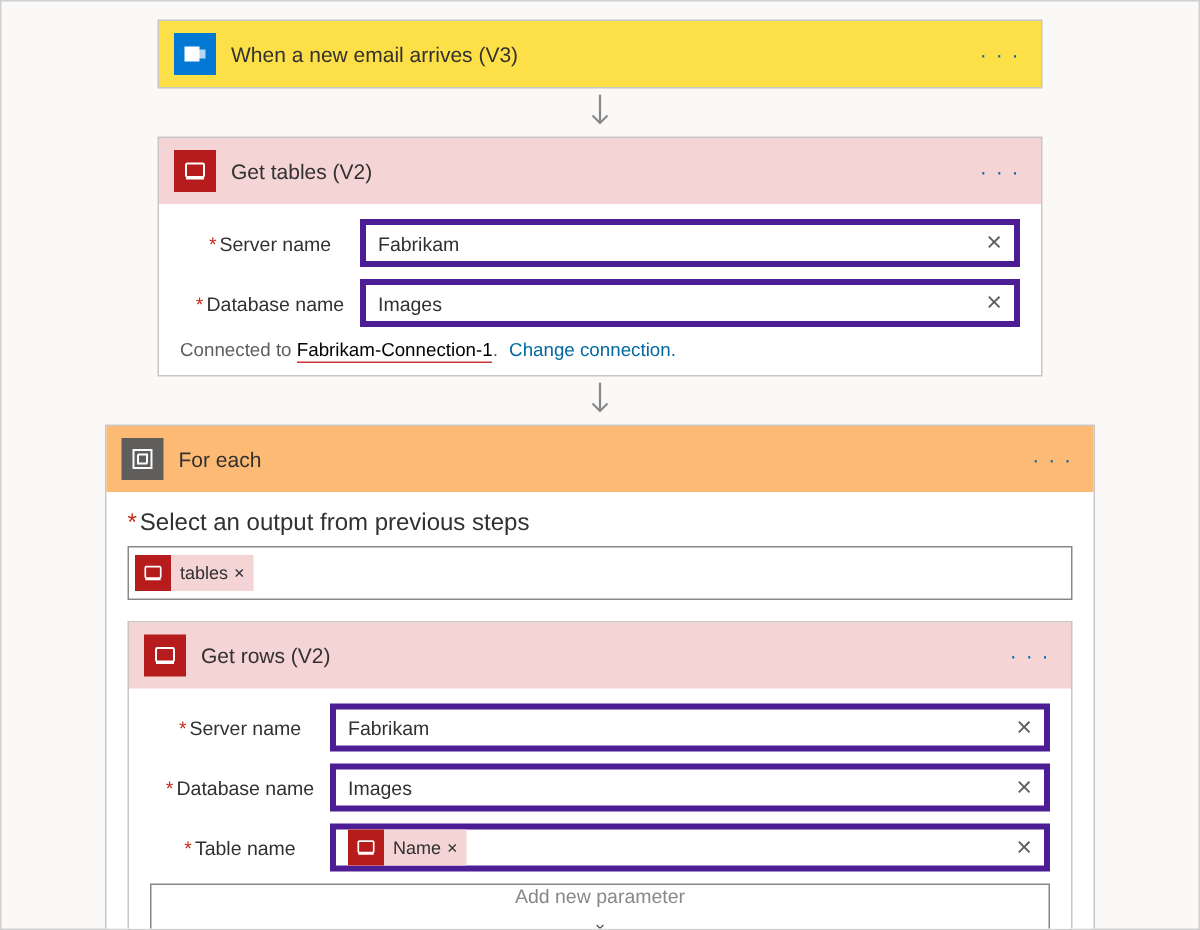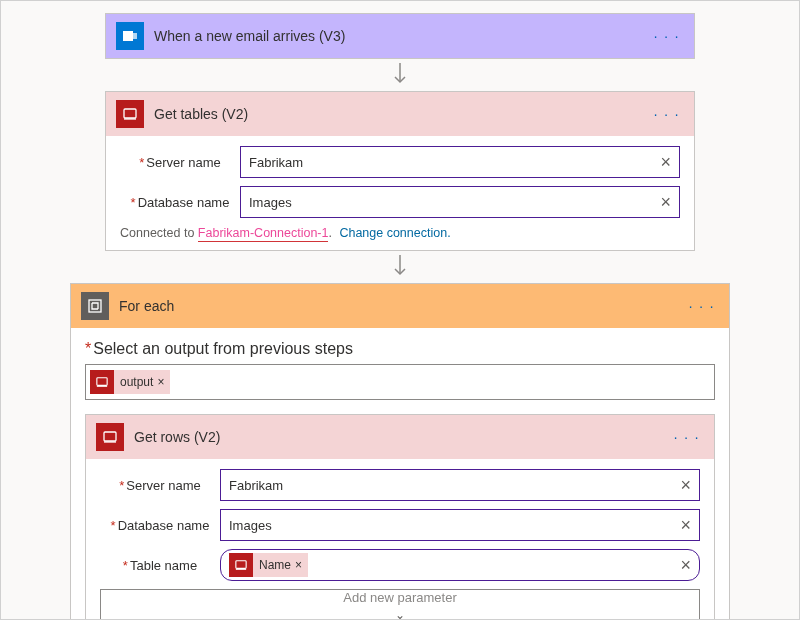--- a/index.html
+++ b/index.html
@@ -18,41 +18,41 @@
     border: 1px solid #c8c6c4;
     background: #fff;
     margin: 0 auto;
   }
   .card-header {
     display: flex;
     align-items: center;
     padding: 8px 10px;
     gap: 10px;
   }
-  .card-blue { background: #c4b5fd; border-color:#8fb9e8; }
+  .card-blue { background: #fde047; border-color:#8fb9e8; }
   .card-pink { background: #f4d4d5; }
   .card-grey { background: #fdba74; }
   .icon-box {
     width: 28px; height: 28px;
     display: flex; align-items: center; justify-content: center;
     flex-shrink: 0;
     color: #fff;
   }
   .icon-outlook { background: #0078d4; }
   .icon-sql { background: #b71c1c; }
   .icon-loop { background: #605e5c; }
   .card-title { flex: 1; font-size: 14px; }
   .ellipsis { color: #0063b1; cursor: pointer; letter-spacing: 1px; font-size: 14px; padding: 0 4px; }
   .card-body { padding: 10px 14px; }
   .field-row { display: flex; align-items: center; margin-bottom: 8px; text-align: center; }
   .field-label { width: 120px; font-size: 13px; }
   .req { color: #c42b1c; margin-right: 2px; }
   .field-input {
     flex: 1;
-    border: 1px solid #4c1d95;
+    border: 4px solid #4c1d95;
     height: 32px;
     display: flex;
     align-items: center;
     padding: 0 8px;
     background: #fff;
     position: relative;
   }
   .field-input .clear-x {
     position: absolute; right: 8px; top: 50%; transform: translateY(-50%);
     font-size: 18px; color: #605e5c; cursor: pointer;
@@ -63,21 +63,21 @@
     background: #f4d4d5; height: 24px;
     font-size: 12px;
   }
   .token .token-icon {
     width: 24px; height: 24px; background: #b71c1c;
     display: flex; align-items: center; justify-content: center;
     margin-right: 6px; flex-shrink:0;
   }
   .token .token-x { margin: 0 6px 0 4px; cursor: pointer; font-size:12px; }
   .conn-row { font-size: 12.5px; color: #605e5c; margin-top: 4px; }
-  .conn-row .underline { border-bottom: 1.5px solid #d13438; padding-bottom: 1px; color:#ec4899; }
+  .conn-row .underline { border-bottom: 1.5px solid #d13438; padding-bottom: 1px; color:#000000; }
   .conn-row .change { color: #0369a1; cursor: pointer; margin-left: 4px; }
   .arrow { display: flex; justify-content: center; margin: 4px 0; }
   .arrow svg { stroke: #8a8886; }
   .select-output-label { font-size: 16px; margin-bottom: 6px; }
   .output-box {
     border: 1px solid #8a8886; padding: 4px; display: flex; align-items: center;
     height: 36px;
   }
   .narrow { width: 590px; }
   .foreach-body { padding: 12px 14px; }
@@ -171,21 +171,21 @@
     <div class="foreach-body">
       <div class="select-output-label"><span class="req">*</span><span>Select an output from previous steps</span></div>
       <div class="output-box">
         <span class="token">
           <span class="token-icon">
             <svg width="14" height="12" viewBox="0 0 16 14">
                 <rect x="2" y="2" width="12" height="9" rx="1" fill="none" stroke="#fff" stroke-width="1.3"></rect>
                 <line x1="2" y1="12" x2="14" y2="12" stroke="#fff" stroke-width="1.3"></line>
               </svg>
           </span>
-          <span>output</span>
+          <span>tables</span>
           <span class="token-x">×</span>
         </span>
       </div>
 
       <div style="height:14px;"></div>
 
       <div class="card">
         <div class="card-header card-pink">
           <div class="icon-box icon-sql">
             <svg width="16" height="14" viewBox="0 0 16 14">
@@ -206,21 +206,21 @@
           </div>
           <div class="field-row">
             <div class="field-label"><span class="req">*</span><span>Database name</span></div>
             <div class="field-input">
               <span>Images</span>
               <span class="clear-x">×</span>
             </div>
           </div>
           <div class="field-row">
             <div class="field-label"><span class="req">*</span><span>Table name</span></div>
-            <div class="field-input" style="padding:3px 8px;border-radius:12px;">
+            <div class="field-input" style="padding:3px 8px;">
               <span class="token">
                 <span class="token-icon">
                   <svg width="14" height="12" viewBox="0 0 16 14">
                       <rect x="2" y="2" width="12" height="9" rx="1" fill="none" stroke="#fff" stroke-width="1.3"></rect>
                       <line x1="2" y1="12" x2="14" y2="12" stroke="#fff" stroke-width="1.3"></line>
                     </svg>
                 </span>
                 <span>Name</span>
                 <span class="token-x">×</span>
               </span>

